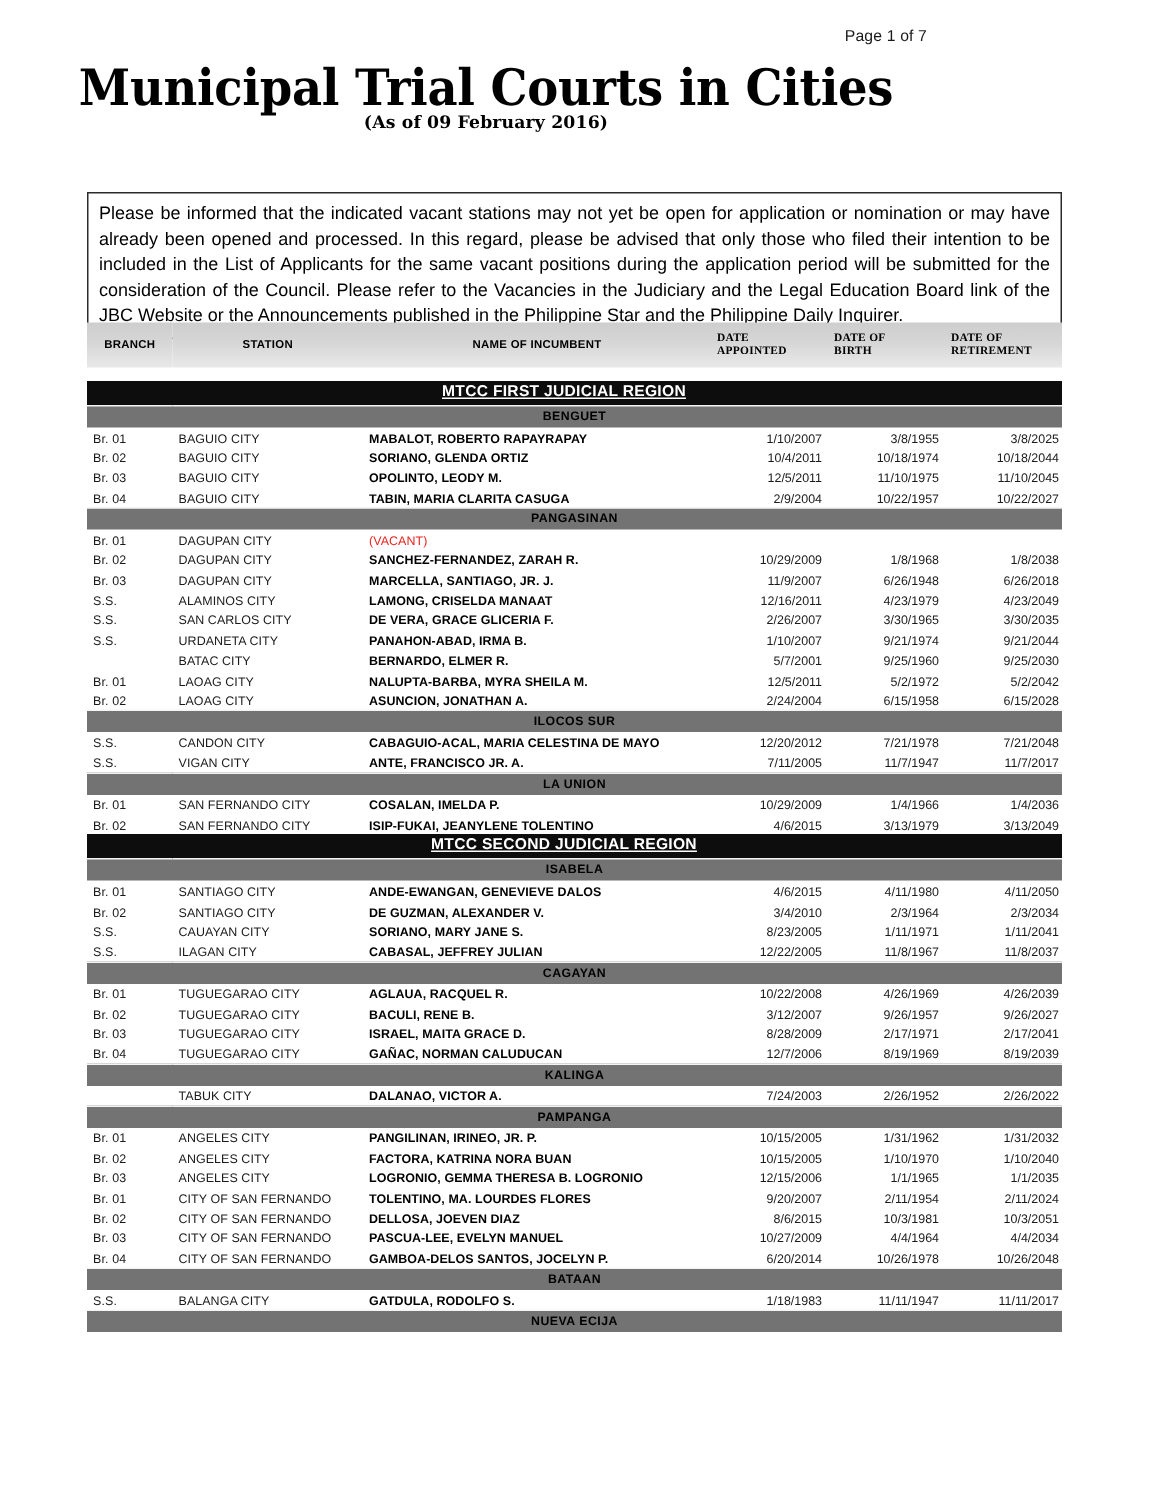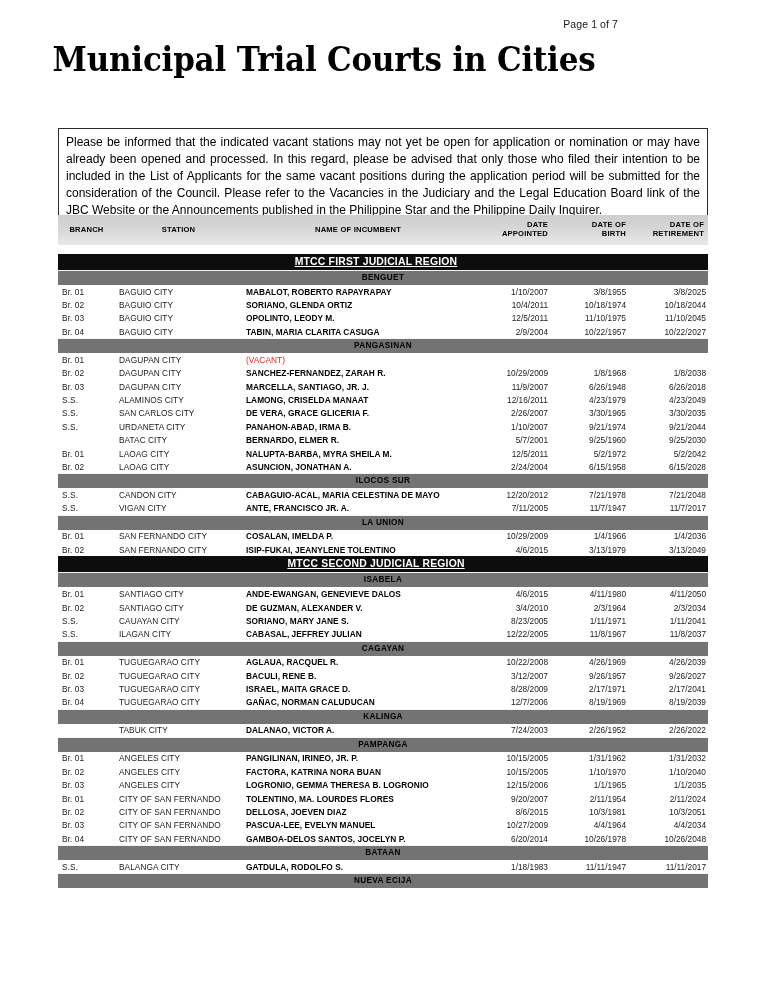--- a/index.html
+++ b/index.html
@@ -106,21 +106,21 @@
     background: linear-gradient(to bottom, #cecece 0%, #d6d6d6 45%, #e9e9e9 100%);
     font-size: 7.6px;
     font-weight: bold;
     letter-spacing: 0.2px;
     padding: 5px 4px 6px 4px;
     text-align: center;
     vertical-align: middle;
     line-height: 1.25;
     border: none;
   }
-  thead th.ctr { text-align: right; }
+  thead th.ctr { text-align: left; font-family: Liberation Serif, serif; }
 
   tbody tr.spacer td { height: 9px; border: none; padding: 0; }
 
   tr.region td {
     background: #0d0d0d;
     color: #ffffff;
     text-align: center;
     font-size: 10.4px;
     font-weight: bold;
     letter-spacing: 0.2px;
@@ -159,20 +159,21 @@
 </style>
 </head>
 <body>
 
 <div class="page">
 
   <div class="page-number">Page 1 of 7</div>
 
   <div class="doc-title"><span>Municipal Trial Courts in Cities</span></div>
 
+  <div class="subtitle2">(As of 09 February 2016)</div>
 
   <div class="notice">
     <span>Please be informed that the indicated vacant stations may not yet be open for application or nomination or may have already been opened and processed. In this regard, please be advised that only those who filed their intention to be included in the List of Applicants for the same vacant positions during the application period will be submitted for the consideration of the Council. Please refer to the Vacancies in the Judiciary and the Legal Education Board link of the JBC Website or the Announcements published in the Philippine Star and the Philippine Daily Inquirer.</span>
   </div>
 
   <div class="tbl-wrap">
     <table class="judges">
       <colgroup>
         <col class="c-branch">
           <col class="c-station">

